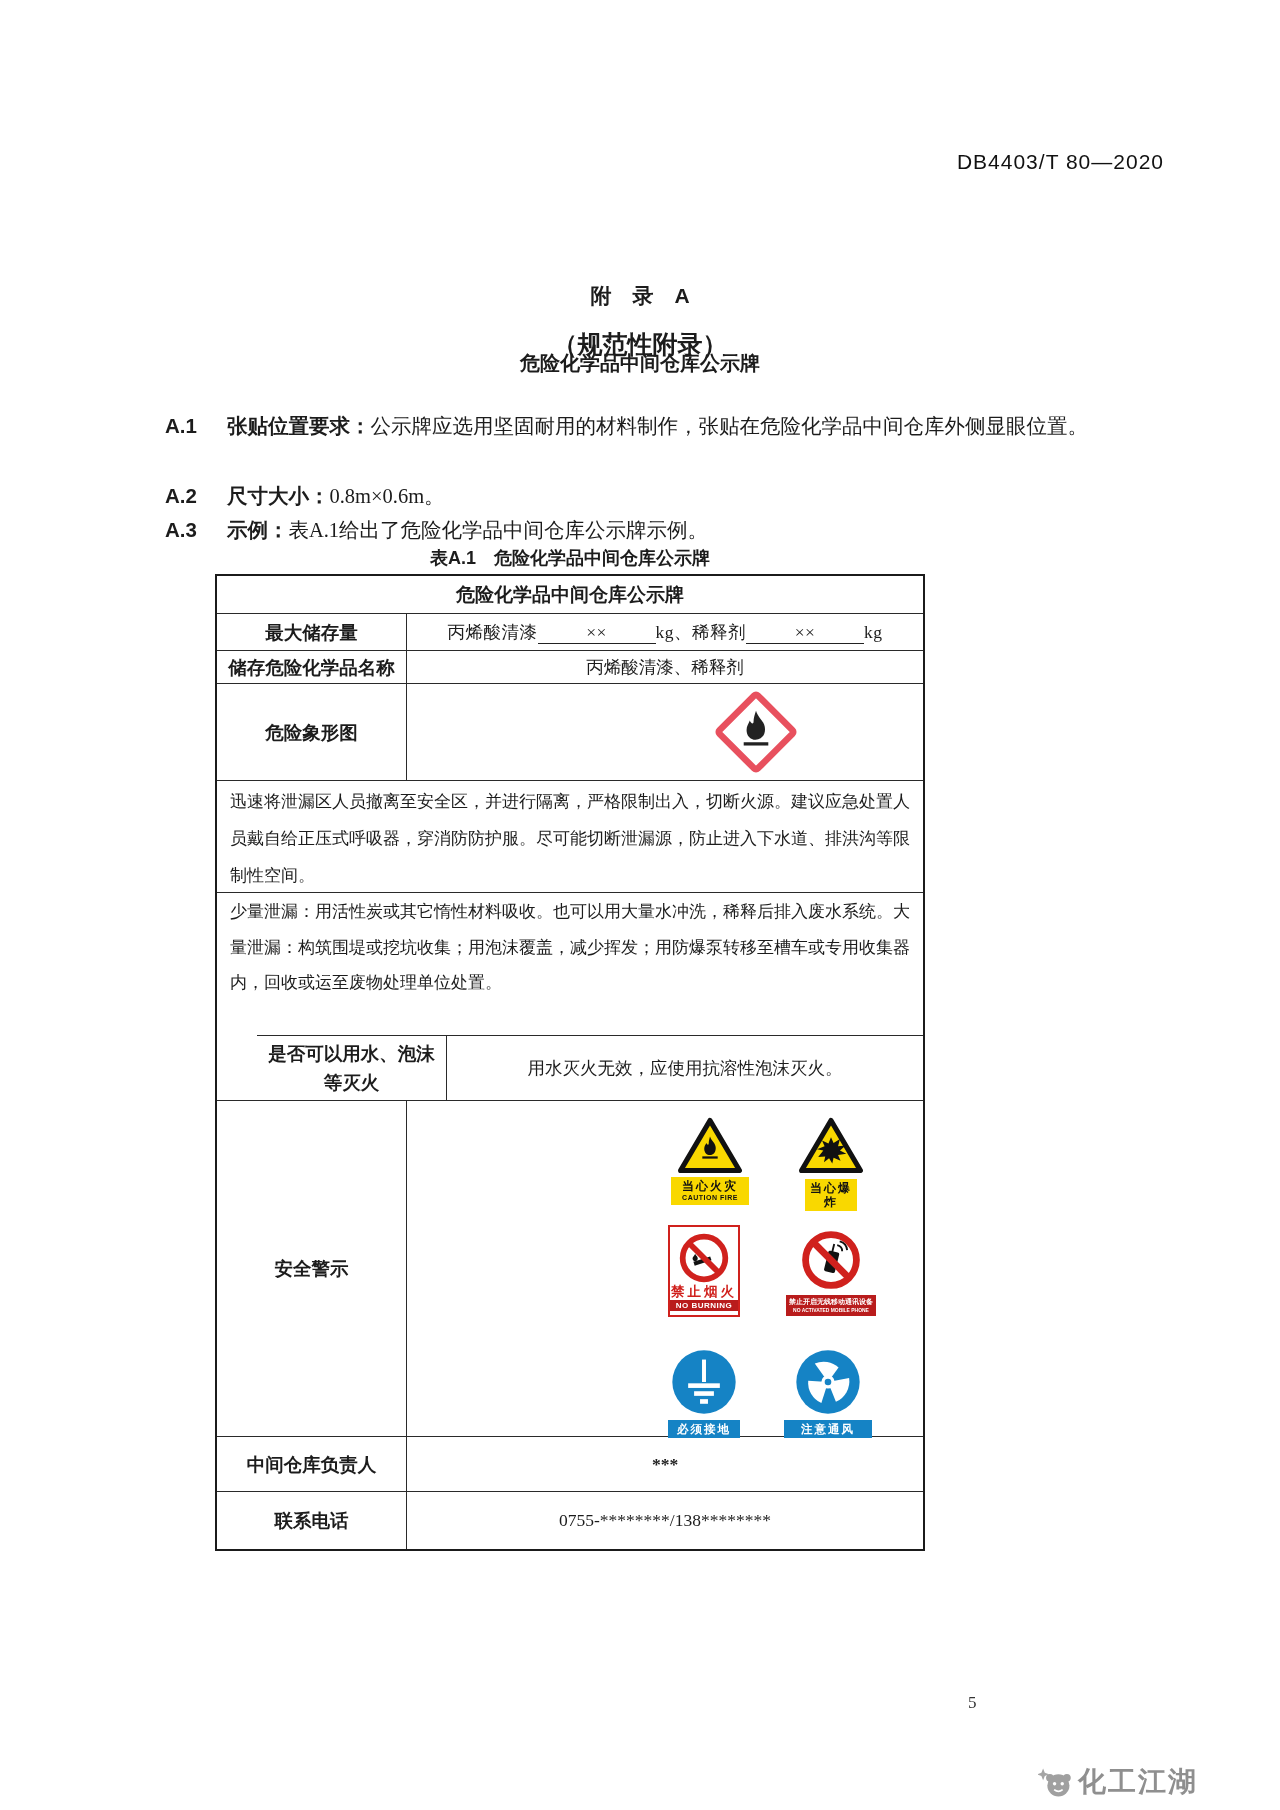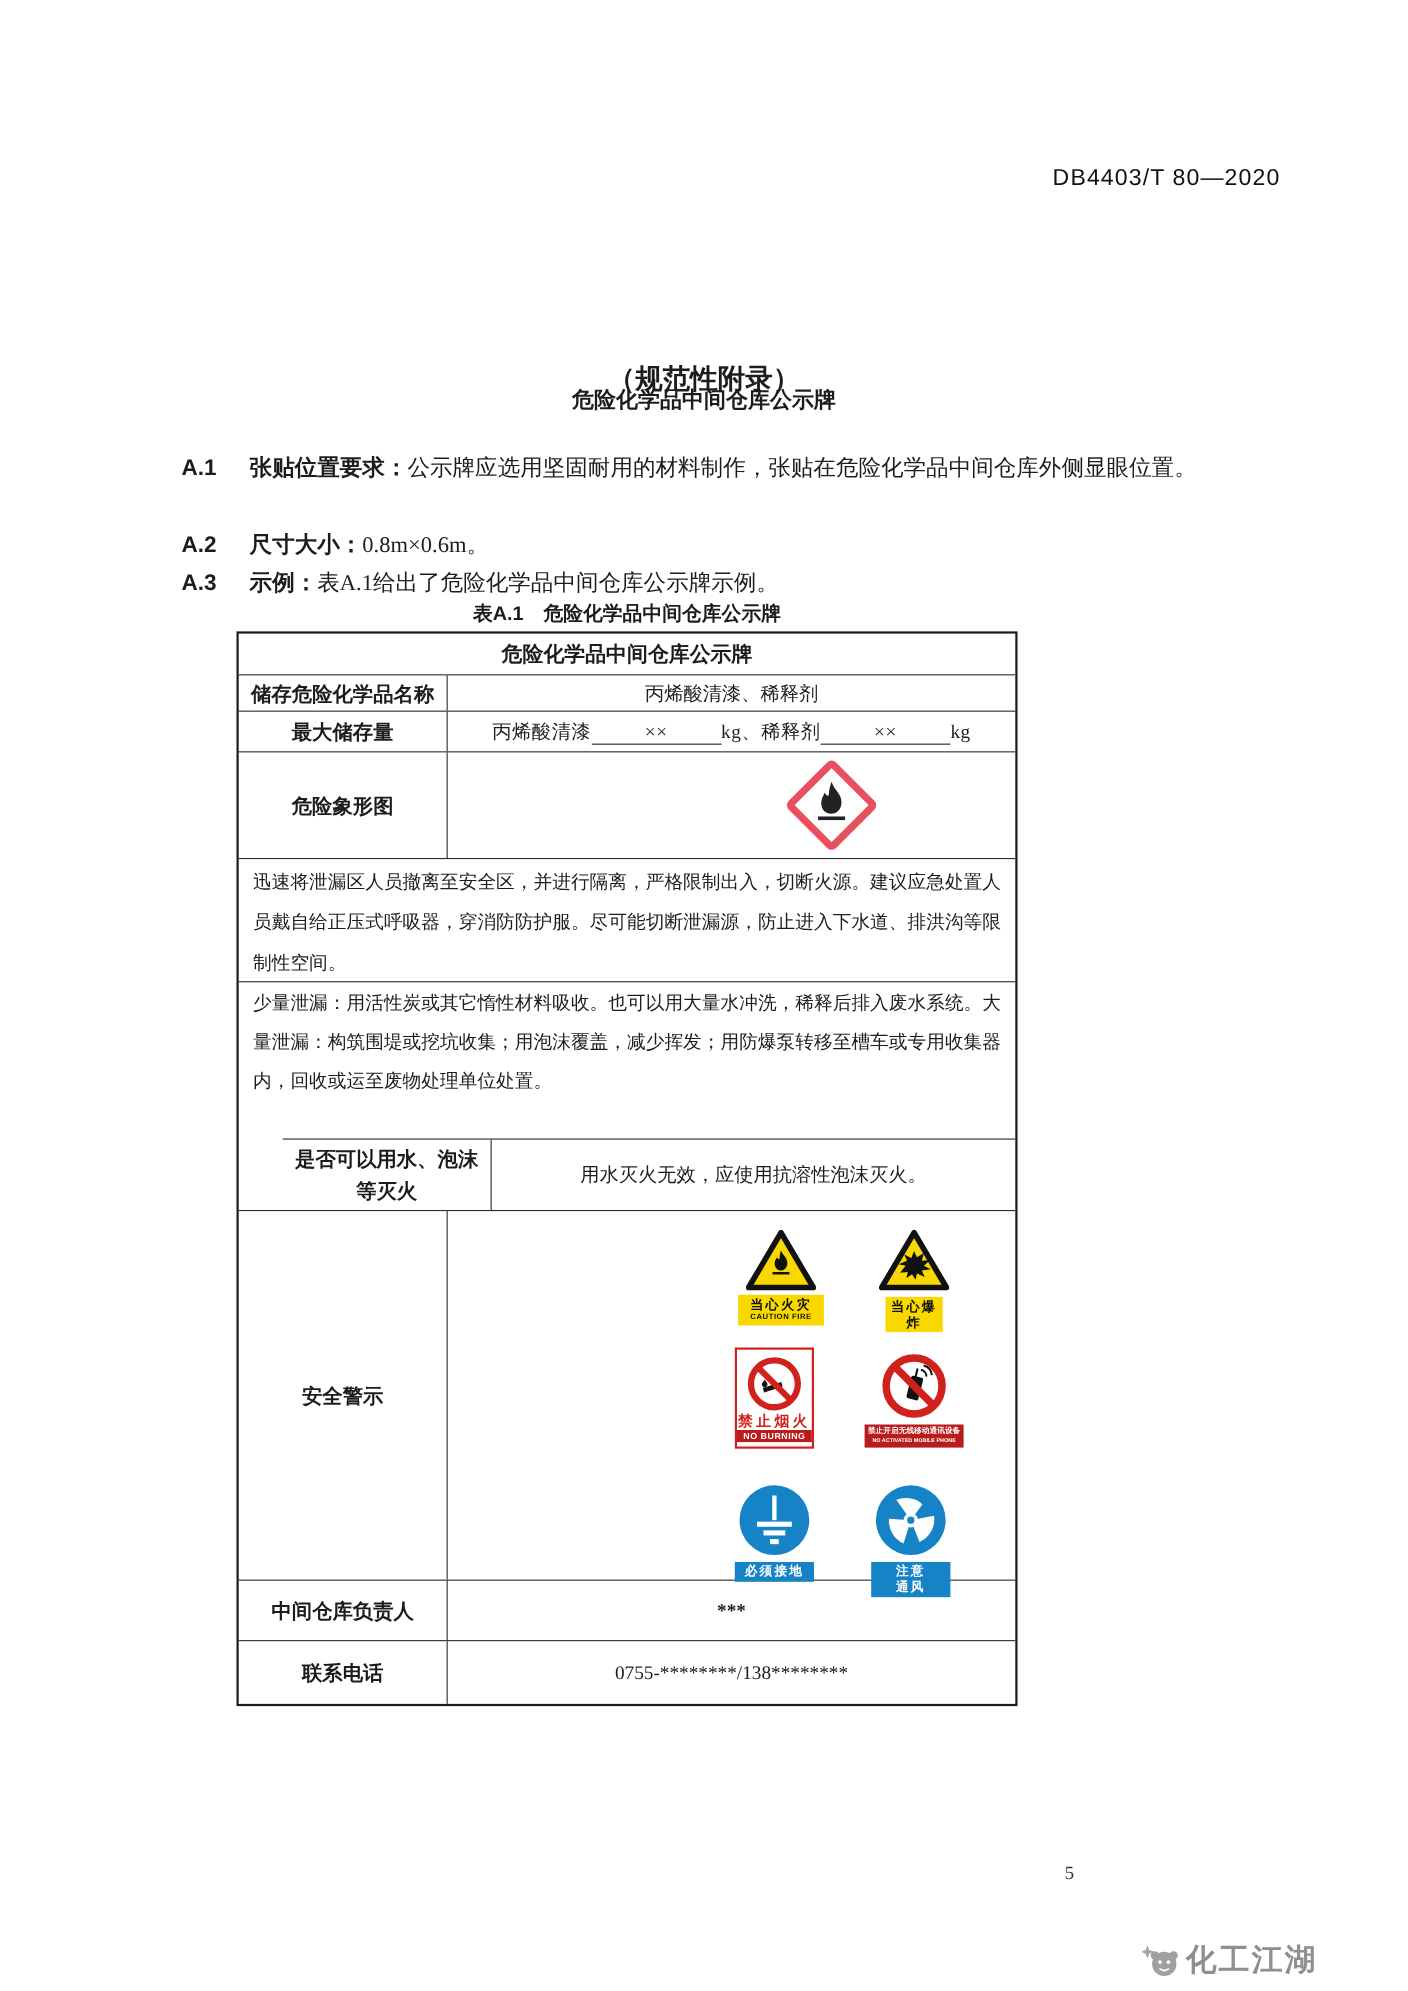--- a/index.html
+++ b/index.html
@@ -80,51 +80,52 @@
     font-size:28px; letter-spacing:2px; }
   .watermark svg { margin-right:6px; }
 </style>
 </head>
 <body>
 
 <div class="page">
 
   <div class="abs doc-number">DB4403/T 80—2020</div>
 
+  <div class="abs title-a center sans b">附　录　A</div>
   <div class="abs title-sub center sans b">（规范性附录）</div>
   <div class="abs title-h center sans b">危险化学品中间仓库公示牌</div>
 
   <div class="abs clause c1">
     <span class="num">A.1</span><span class="lbl">张贴位置要求：</span><span>公示牌应选用坚固耐用的材料制作，张贴在危险化学品中间仓库外侧显眼位置。</span>
   </div>
   <div class="abs clause c2">
     <span class="num">A.2</span><span class="lbl">尺寸大小：</span><span>0.8m×0.6m。</span>
   </div>
   <div class="abs clause c3">
     <span class="num">A.3</span><span class="lbl">示例：</span><span>表A.1给出了危险化学品中间仓库公示牌示例。</span>
   </div>
 
   <div class="abs tbl-caption center sans b">表A.1　危险化学品中间仓库公示牌</div>
 
   <div class="abs board">
 
     <div class="t-row first row-title">
       <span>危险化学品中间仓库公示牌</span>
-    </div>
-
-    <div class="t-row h-name">
-      <div class="cell-l">储存危险化学品名称</div>
-      <div class="cell-r">丙烯酸清漆、稀释剂</div>
     </div>
 
     <div class="t-row h-max">
       <div class="cell-l">最大储存量</div>
       <div class="cell-r">
         <span class="max-line"><span>丙烯酸清漆</span><span class="blank">××</span><span>kg、稀释剂</span><span class="blank">××</span><span>kg</span></span>
       </div>
+    </div>
+
+    <div class="t-row h-name">
+      <div class="cell-l">储存危险化学品名称</div>
+      <div class="cell-r">丙烯酸清漆、稀释剂</div>
     </div>
 
     <div class="t-row h-picto">
       <div class="cell-l">危险象形图</div>
       <div class="cell-r">
         <svg class="ghs" viewBox="0 0 100 100">
           <rect x="17" y="17" width="66" height="66" rx="3" transform="rotate(45 50 50)" fill="#ffffff" stroke="#e8505e" stroke-width="8"></rect>
           <path d="M50,24 C52.5,33 61,37 61,46.5 C61,54.5 56,59.5 49.5,59.5 C43,59.5 38.5,54.5 38.5,47.5 C38.5,43 41,39.5 42.5,36 C43.5,39.5 47,41 47,37.5 C47,33 48.5,28.5 50,24 Z" fill="#222"></path>
           <rect x="35" y="62.5" width="30" height="4" fill="#222"></rect>
         </svg>
@@ -217,21 +218,21 @@
           <svg width="66" height="66" viewBox="0 0 100 100">
             <circle cx="50" cy="50" r="48" fill="#1583c5"></circle>
             <g fill="#fff">
               <path d="M50 50 L30 22 A34 34 0 0 1 66 28 Z"></path>
               <path d="M50 50 L82 44 A34 34 0 0 1 62 80 Z"></path>
               <path d="M50 50 L40 82 A34 34 0 0 1 20 48 Z"></path>
               <circle cx="50" cy="50" r="10" fill="#fff"></circle>
               <circle cx="50" cy="50" r="5" fill="#1583c5"></circle>
             </g>
           </svg>
-          <div class="band blue" style="width:72px;padding:2px 16px;margin-top:5px">
+          <div class="band blue" style="width:88px;padding:2px 16px;margin-top:5px">
             <div class="zh1" style="font-size:11.5px">注意通风</div>
           </div>
         </div>
 
       </div>
     </div>
 
     <div class="t-row h-manager">
       <div class="cell-l">中间仓库负责人</div>
       <div class="cell-r b">***</div>

